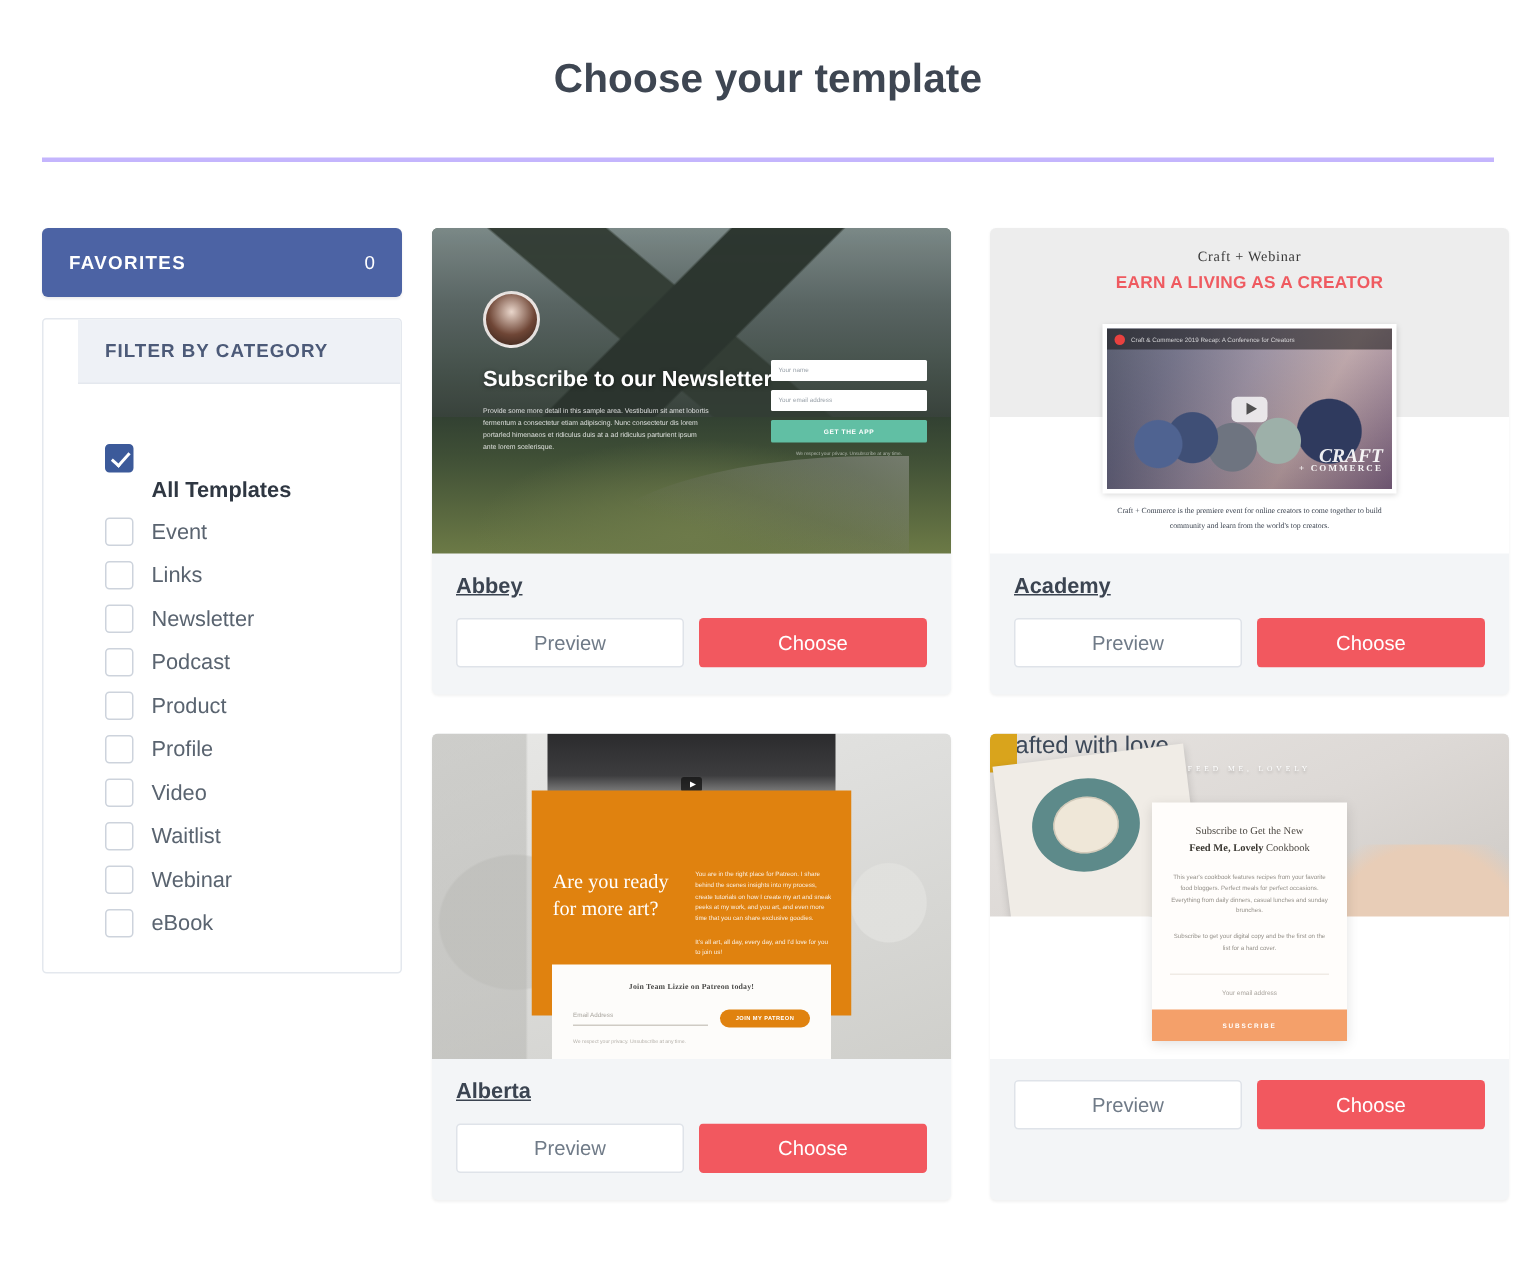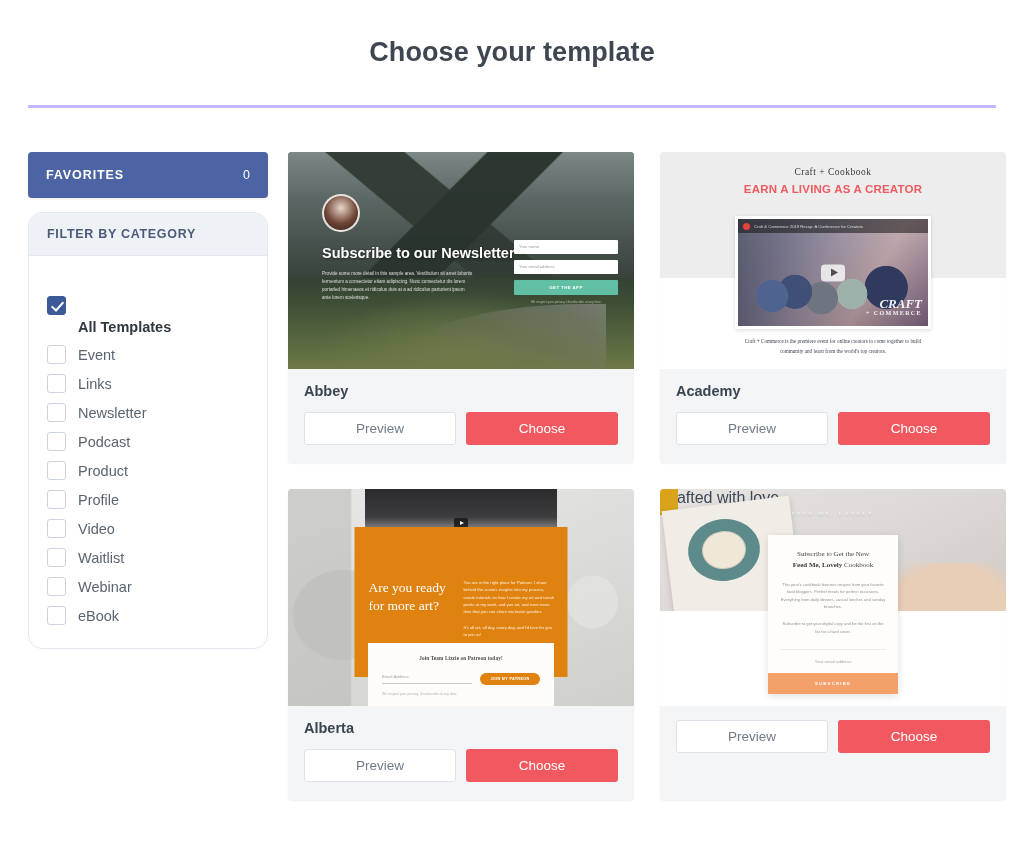--- a/index.html
+++ b/index.html
@@ -56,23 +56,24 @@
     font-size: 12.5px;
     font-weight: bold;
     letter-spacing: .9px;
   }
   .favorites-count { font-size: 12.5px; font-weight: normal; }
 
   
   .filter-panel {
     margin-top: 14px;
     border: 1px solid #e4e8ee;
-    border-radius: 14px;
+    border-radius: 3px;
     background: #ffffff;
     overflow: hidden;
+    padding-left: 23px;
   }
   .filter-header {
     background: #eef1f6;
     border-bottom: 1px solid #e4e8ee;
     padding: 14px 18px;
     font-size: 12.5px;
     font-weight: bold;
     letter-spacing: .7px;
     color: #4c5a78;
   }
@@ -125,20 +126,21 @@
     position: relative;
     overflow: hidden;
     background: #ffffff;
   }
   .card-footer { padding: 14px 16px 18px 16px; }
   .card-name {
     font-size: 14.5px;
     font-weight: bold;
     color: #3b4451;
     margin-bottom: 13px;
+    text-decoration: underline;
   }
   .btn-row { display: flex; gap: 10px; }
   .btn {
     flex: 1 1 50%;
     height: 33px;
     border-radius: 3px;
     font-size: 13.5px;
     display: flex;
     align-items: center;
     justify-content: center;
@@ -498,21 +500,21 @@
           <div class="btn-row">
             <div class="btn btn-preview">Preview</div>
             <div class="btn btn-choose">Choose</div>
           </div>
         </div>
       </div>
 
       <div class="card">
         <div class="thumb academy">
           <div class="academy-band">
-            <div class="acad-brand">Craft + Cookbook</div>
+            <div class="acad-brand">Craft + Webinar</div>
             <div class="acad-head">EARN A LIVING AS A CREATOR</div>
           </div>
           <div class="acad-video">
             <div class="acad-video-inner">
               <div class="acad-vbar">
                 <span class="acad-vdot"></span>
                 <span class="acad-vtitle">Craft &amp; Commerce 2019 Recap: A Conference for Creators</span>
               </div>
               <div class="play-btn"></div>
               <div class="acad-wm">

